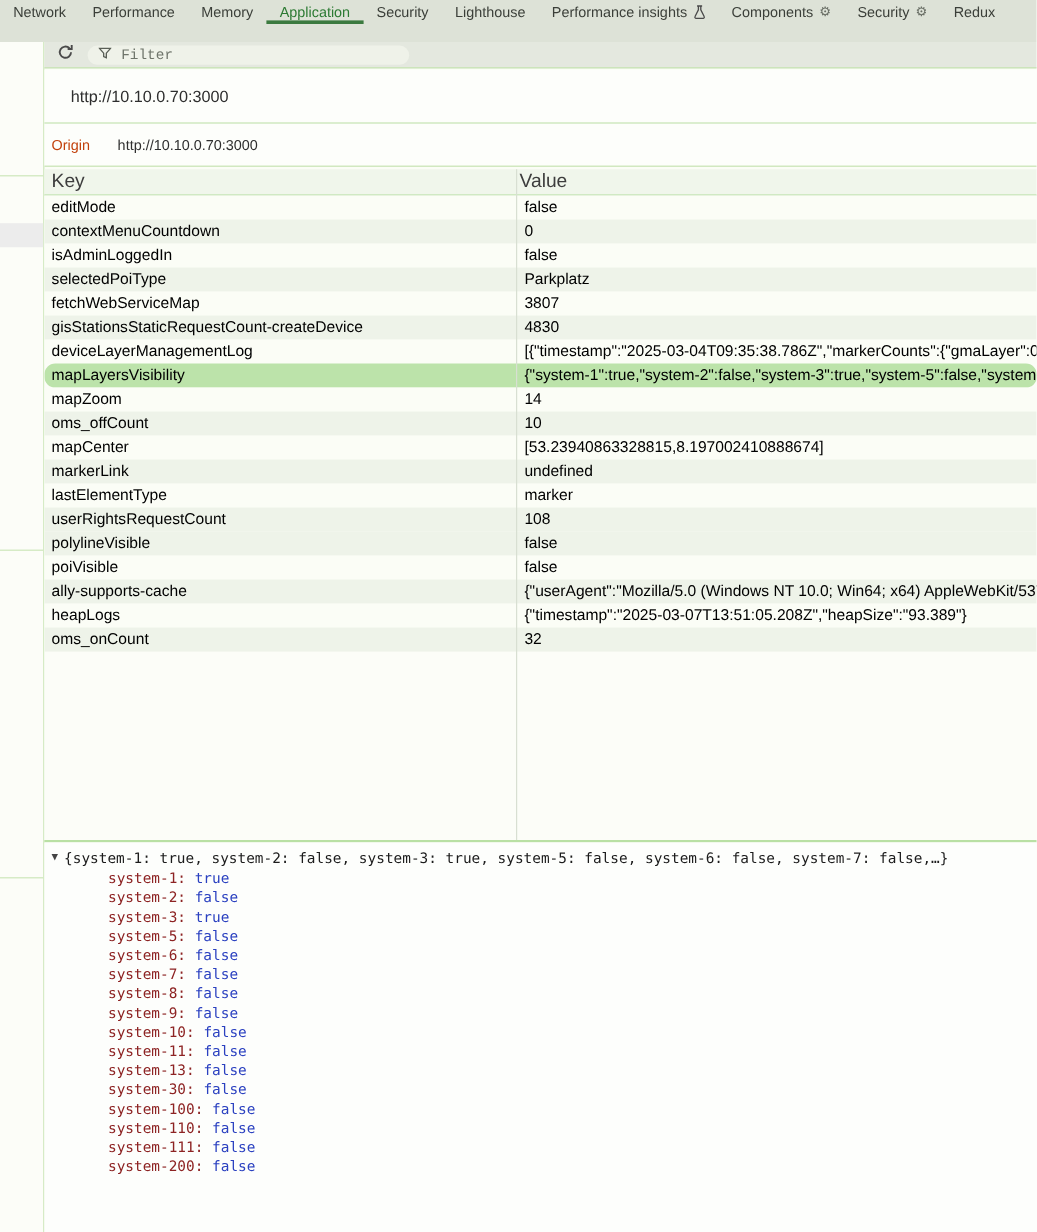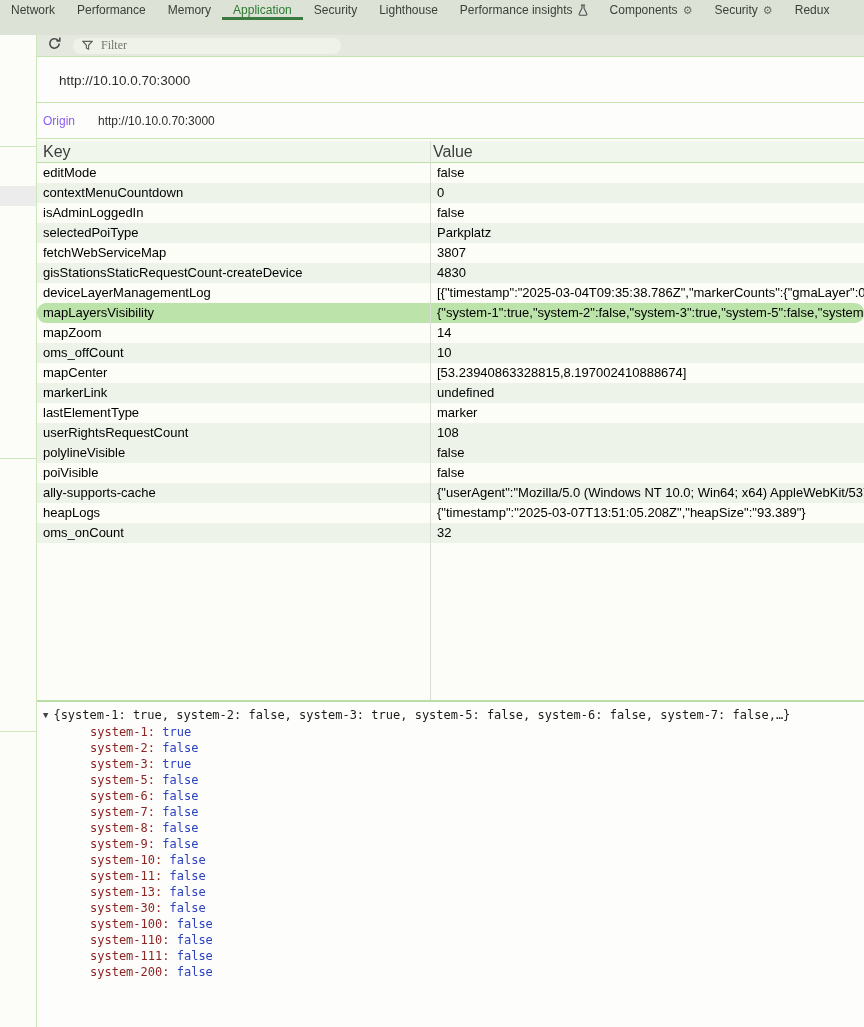--- a/index.html
+++ b/index.html
@@ -43,36 +43,36 @@
     background:#e4e8df;border-bottom:1px solid var(--border-green);
     display:flex;align-items:center;box-sizing:border-box;
   }
   .refresh-btn{margin-left:8px;width:18px;height:18px;display:flex;align-items:center;justify-content:center;cursor:pointer;}
   .filter-pill{
     margin-left:10px;width:250px;height:16px;border-radius:9px;background:#eff2e9;
     display:flex;align-items:center;padding:0 9px;gap:6px;
   }
   .filter-input{
     border:none;background:transparent;outline:none;flex:1;
-    font-family:Liberation Serif, serif;font-size:12px;color:#333;
+    font-family:Liberation Mono, monospace;font-size:12px;color:#333;
   }
   .filter-input::placeholder{color:#6f756b;}
   
   .section{position:absolute;left:37px;top:58px;width:827px;background:#fdfefb;}
   .title-row{
     height:45px;border-bottom:1px solid var(--border-green);
     display:flex;align-items:center;padding-left:22px;box-sizing:border-box;
     font-size:13.5px;color:#2e2e2e;
   }
   .origin-row{
     height:36px;border-bottom:1px solid var(--border-green);
     display:flex;align-items:center;padding-left:6px;box-sizing:border-box;
     font-size:12px;color:#2f2f2f;
   }
-  .origin-label{color:#8b5cf6;margin-right:23px;}
+  .origin-label{color:#c2410c;margin-right:23px;}
   
   .thead{
     position:absolute;left:37px;top:141px;width:827px;height:22px;
     background:#f0f6eb;border-bottom:1px solid #bcdfa9;box-sizing:border-box;
     display:flex;font-size:16px;color:#3d3d3d;
   }
   .th-key{width:393px;padding-left:6px;line-height:21px;box-sizing:border-box;}
   .th-value{flex:1;padding-left:3px;line-height:21px;}
   .tbody{
     position:absolute;left:37px;top:163px;width:827px;height:537px;

